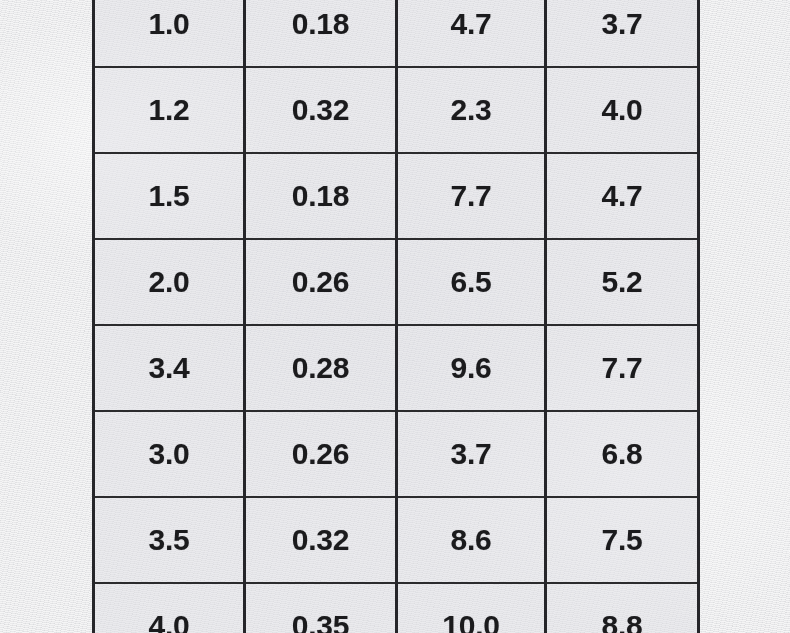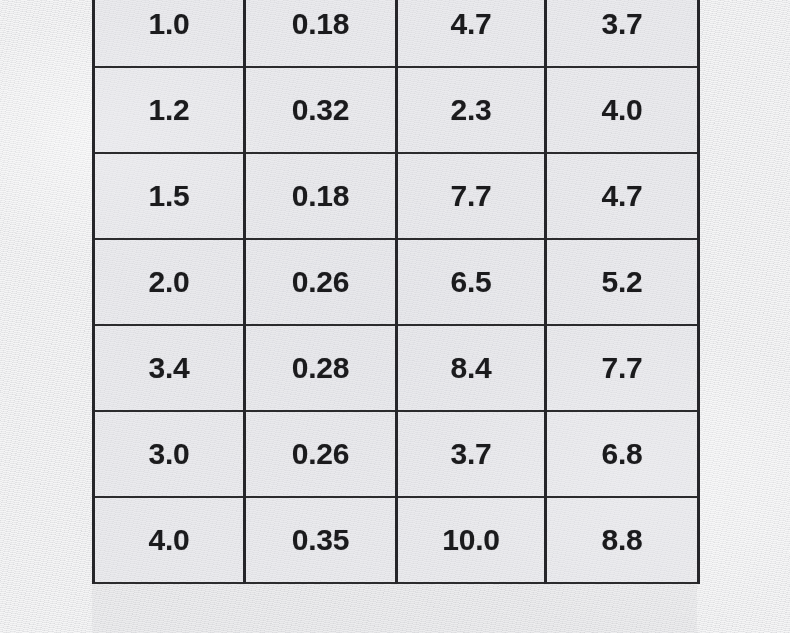--- a/index.html
+++ b/index.html
@@ -138,28 +138,34 @@
       </tr>
       <tr>
         <td>2.0</td>
         <td>0.26</td>
         <td>6.5</td>
         <td>5.2</td>
       </tr>
       <tr>
         <td>3.4</td>
         <td>0.28</td>
-        <td>8.4</td>
+        <td>9.6</td>
         <td>7.7</td>
       </tr>
       <tr>
         <td>3.0</td>
         <td>0.26</td>
         <td>3.7</td>
         <td>6.8</td>
+      </tr>
+      <tr>
+        <td>3.5</td>
+        <td>0.32</td>
+        <td>8.6</td>
+        <td>7.5</td>
       </tr>
       <tr>
         <td>4.0</td>
         <td>0.35</td>
         <td>10.0</td>
         <td>8.8</td>
       </tr>
     </tbody>
   </table>
 </div>

